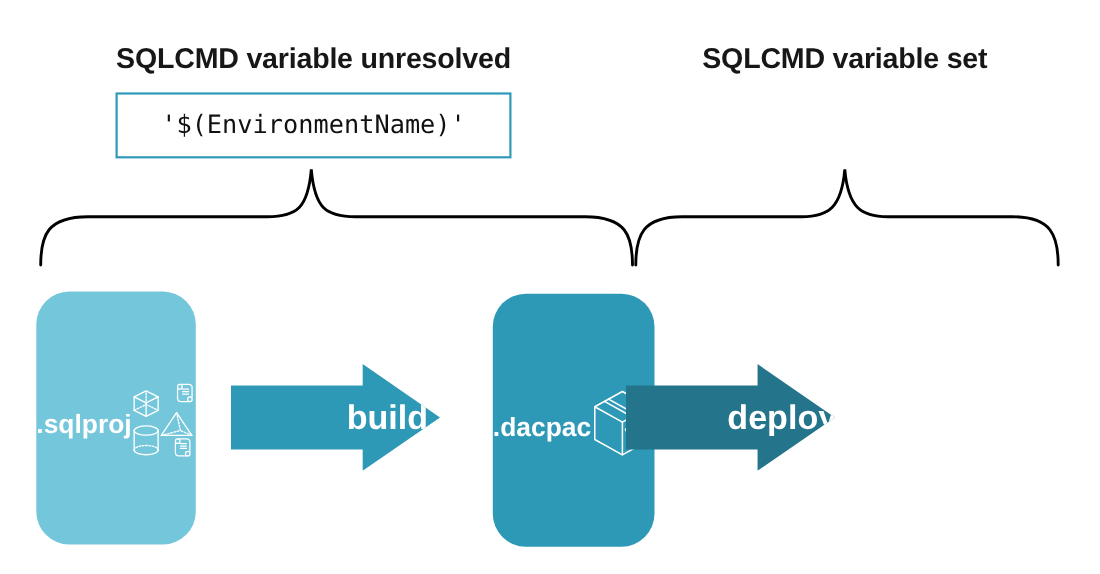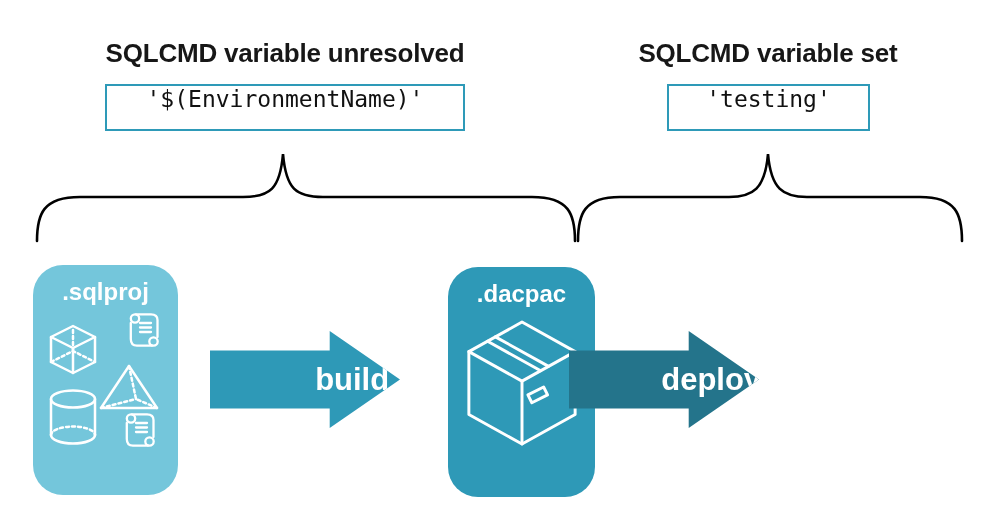--- a/index.html
+++ b/index.html
@@ -7,33 +7,33 @@
     position:relative;width:1000px;height:522px;background:var(--background,#fff);
     font-family:"Liberation Sans",sans-serif;overflow:hidden;
   }
   .heading{
     position:absolute;top:38px;font-size:26px;font-weight:700;color:#171717;
     text-align:center;letter-spacing:-0.2px;
   }
   .heading.left{left:60px;width:450px;}
   .heading.right{left:592px;width:352px;}
   .code-box{
-    position:absolute;top:84px;height:47px;box-sizing:border-box;
+    position:absolute;top:84px;height:60px;box-sizing:border-box;
     border:2.5px solid var(--code-box-border,#2e9ab8);
-    display:flex;justify-content:center;background:#fff;
+    display:flex;align-items:center;justify-content:center;background:#fff;
   }
   .code-box.left{left:105px;width:360px;}
   .code-box.right{left:667px;width:203px;}
   .code-text{
     font-family:"DejaVu Sans Mono",monospace;font-size:23px;color:#111;white-space:pre;
   }
   #brace-layer{position:absolute;left:0;top:0;pointer-events:none;}
   .card{
     position:absolute;top:265px;width:145px;height:230px;border-radius:30px;
-    display:flex;flex-direction:column;align-items:center;
+    display:flex;flex-direction:row;align-items:center;
   }
   .card.sqlproj{left:33px;background:var(--sqlproj-bg,#74c6db);}
   .card.dacpac{left:448px;top:267px;width:147px;background:var(--dacpac-bg,#2e99b7);}
   .card.database{left:815px;top:264px;width:146px;background:var(--database-bg,#216f83);}
   .card-title{
     margin-top:13px;font-size:24px;font-weight:700;color:#ffffff;letter-spacing:0;
   }
   .card-icon{margin-top:4px;}
   .arrow{
     position:absolute;top:331px;width:190px;height:97px;
@@ -53,23 +53,20 @@
 </head>
 <body>
 
 <div id="canvas">
 
   <div class="heading left">SQLCMD variable unresolved</div>
   <div class="heading right">SQLCMD variable set</div>
 
   <div class="code-box left">
     <span class="code-text">'$(EnvironmentName)'</span>
-  </div>
-  <div class="code-box right">
-    <span class="code-text">'testing'</span>
   </div>
 
   <svg id="brace-layer" width="1000" height="522" viewBox="0 0 1000 522">
     <g stroke="#000" stroke-width="2.6" fill="none" stroke-linecap="round">
       <path d="M37 241 C37 214 43 197 80 197 L243 197 C270 197 280 189 283 154
            C286 189 296 197 323 197 L532 197 C569 197 575 214 575 241"></path>
       <path d="M578 241 C578 214 584 197 620 197 L729 197 C753 197 765 189 768 154
            C771 189 783 197 807 197 L920 197 C956 197 962 214 962 241"></path>
     </g>
   </svg>

